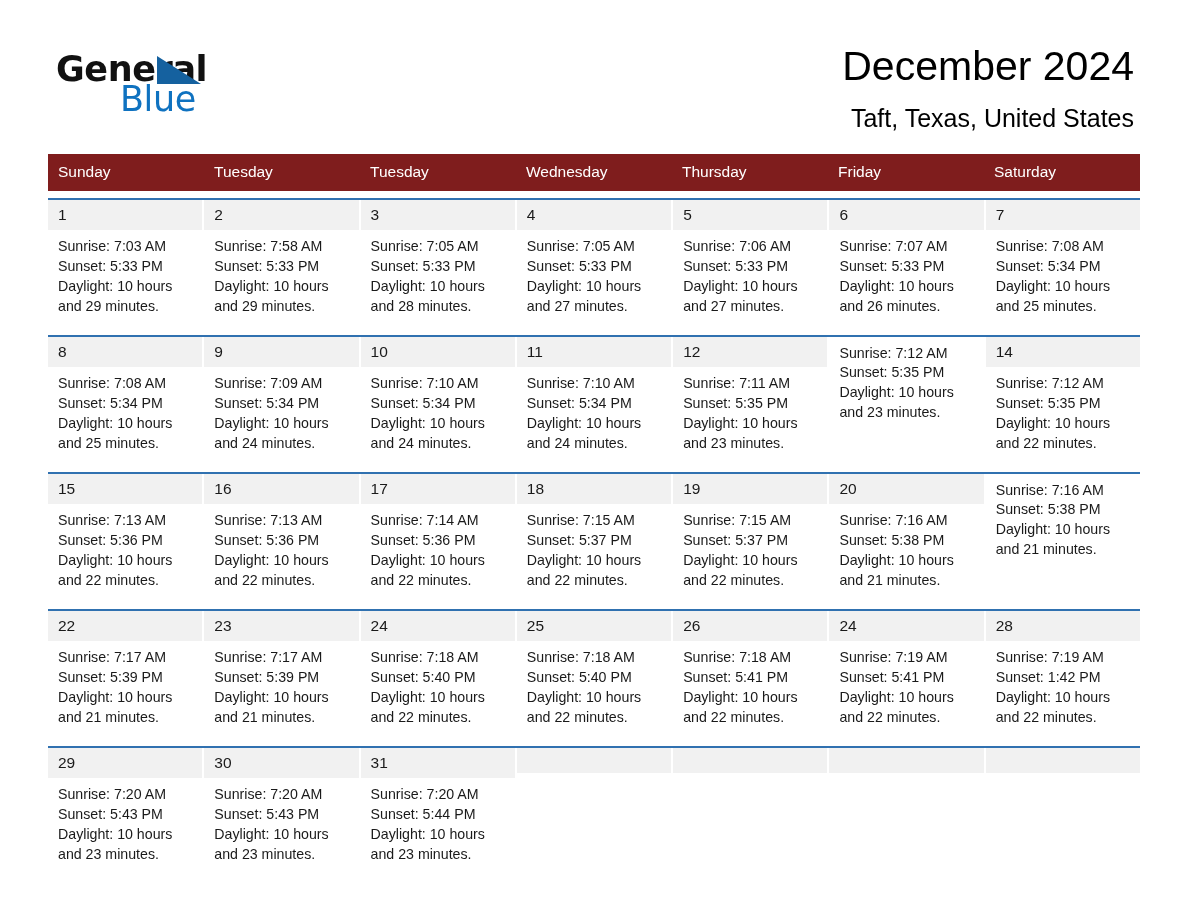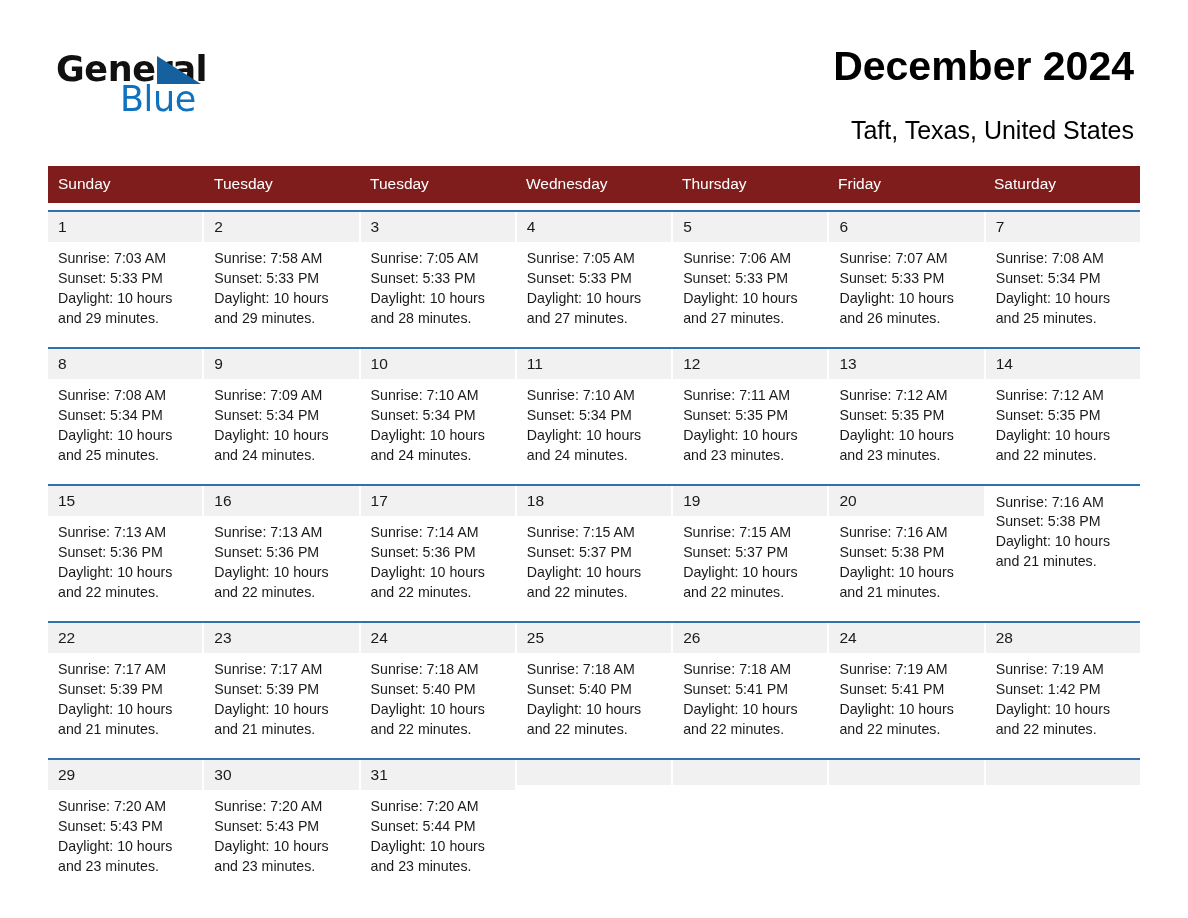--- a/index.html
+++ b/index.html
@@ -68,30 +68,30 @@
     border-top: 28px solid transparent;
   }
 
   .titles {
     text-align: right;
     flex: 0 0 auto;
     padding-top: 0px;
   }
   .title-main {
     font-size: 41px;
-    font-weight: 700;
+    font-weight: 400;
     line-height: 1.12;
     color: #000000;
     white-space: nowrap;
   }
   .title-sub {
     font-size: 25px;
     font-weight: 400;
     line-height: 1.2;
-    margin-top: 25px;
+    margin-top: 13px;
     color: #000000;
     white-space: nowrap;
   }
 
   
   .calendar {
     margin: 21px 48px 0 48px;
     width: 1092px;
   }
 
@@ -288,21 +288,20 @@
       <div class="day">
         <div class="day-number">12</div>
         <div class="day-info">
           <div>Sunrise: 7:11 AM</div>
           <div>Sunset: 5:35 PM</div>
           <div>Daylight: 10 hours</div>
           <div>and 23 minutes.</div>
         </div>
       </div>
       <div class="day">
-        <div class="day-number">13</div>
         <div class="day-info">
           <div>Sunrise: 7:12 AM</div>
           <div>Sunset: 5:35 PM</div>
           <div>Daylight: 10 hours</div>
           <div>and 23 minutes.</div>
         </div>
       </div>
       <div class="day">
         <div class="day-number">14</div>
         <div class="day-info">

